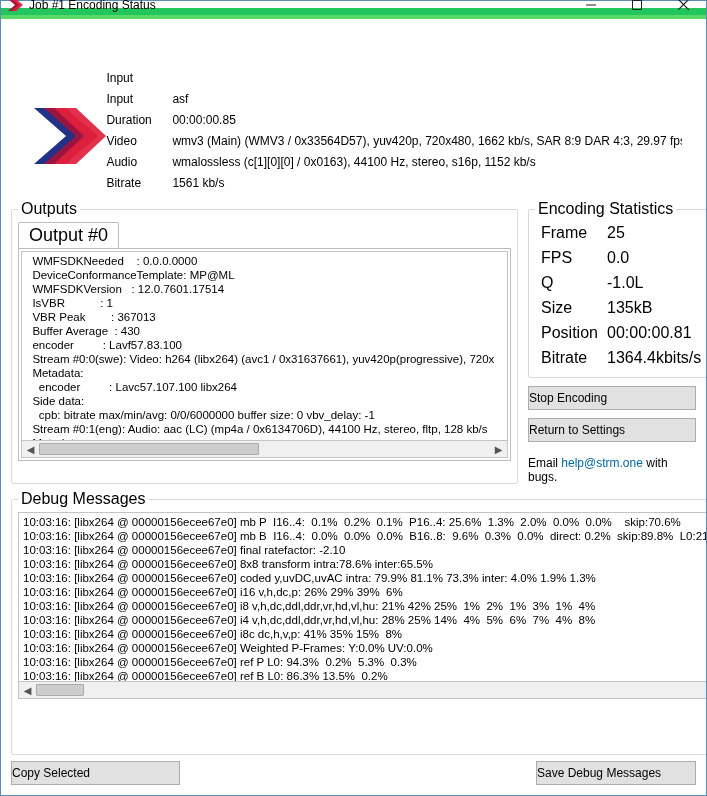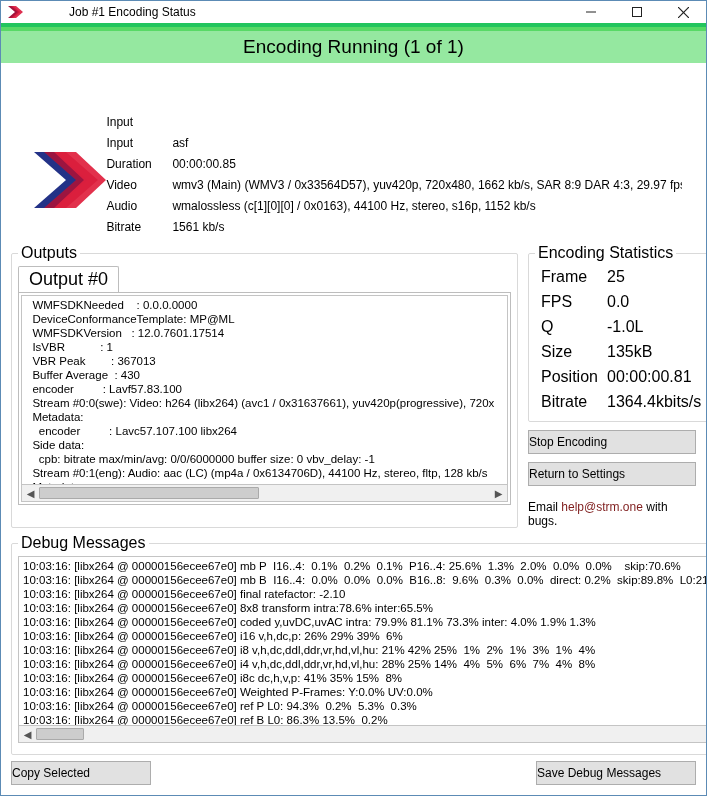--- a/index.html
+++ b/index.html
@@ -1,18 +1,18 @@
 <!DOCTYPE html>
 <html><head>
 <meta charset="utf-8">
 <style>
   *{box-sizing:border-box;margin:0;padding:0;}
   body{font-family:"Segoe UI",Tahoma,Arial,sans-serif;font-size:12px;color:#000;background:#ddd;}
   .win{width:707px;height:796px;background:#fff;border:1px solid #5c8bb5;display:flex;flex-direction:column;}
-  .titlebar{height:26px;background:#fff;border-bottom:4px solid #22c55e;display:flex;align-items:center;padding:0 0 0 6px;gap:40px;}
+  .titlebar{height:14px;background:#fff;border-bottom:7px solid #22c55e;display:flex;align-items:center;padding:0 0 0 6px;}
   .app-ico{width:16px;height:16px;margin-right:6px;}
   .title{font-size:12px;flex:1;}
   .winbtns{display:flex;height:100%;}
   .winbtn{width:46px;height:100%;display:flex;align-items:center;justify-content:center;font-family:Segoe UI,sans-serif;font-size:12px;color:#222;}
   .closebtn{font-size:14px;}
   .greenbar{height:4px;background:#58d966;}
   .status-row{height:32px;background:#95e8a0;text-align:center;font-size:19px;font-weight:normal;line-height:32px;}
   .body{flex:1;padding:4px 10px 10px 10px;display:flex;flex-direction:column;overflow:hidden;}
 
   .input-block{display:flex;padding:2px 14px 4px 14px;margin-top:44px;}
@@ -30,26 +30,26 @@
   .tabbody{border:1px solid #bdbdbd;padding:2px;}
   .txtarea{width:100%;height:190px;border:1px solid #c4c4c4;font-family:"Segoe UI",Tahoma,Arial,sans-serif;font-size:11.5px;line-height:14px;padding:2px 4px;overflow:auto;white-space:pre;background:#fff;outline:none;}
   .scroll-h{height:17px;background:#f0f0f0;border:1px solid #c4c4c4;border-top:none;display:flex;align-items:center;}
   .sbarr{width:17px;height:100%;display:flex;align-items:center;justify-content:center;color:#555;font-size:10px;}
   .sbthumb{height:12px;background:#cdcdcd;border:1px solid #aaa;border-radius:1px;}
 
   .right-col{width:168px;display:flex;flex-direction:column;}
   .stats{display:grid;grid-template-columns:60px 1fr;row-gap:7px;column-gap:6px;font-size:16px;padding:2px 4px 4px 6px;}
   .btn{background:#e1e1e1;border:1px solid #adadad;font-size:12px;padding:4px 0;text-align:left;margin-top:8px;cursor:pointer;}
   .help-link{font-size:12px;margin-top:14px;}
-  .help-link a{color:#7f1d1d;text-decoration:none;}
+  .help-link a{color:#0369a1;text-decoration:none;}
 
   .debug-area{width:100%;height:170px;border:1px solid #c4c4c4;font-family:"Segoe UI",Tahoma,Arial,sans-serif;font-size:11.5px;line-height:14px;padding:2px 4px;overflow:auto;white-space:pre;background:#fff;outline:none;}
 
   .bottom-row{display:flex;justify-content:space-between;margin-top:6px;}
-  .bottom-row .btn{width:140px;margin-top:0;}
+  .bottom-row .btn{width:169px;margin-top:0;}
   .bottom-row .btn.right{width:160px;}
 </style>
 </head>
 <body>
 
 <div class="win">
 
   <div class="titlebar">
     <span class="app-ico">
       <svg width="16" height="16" viewBox="0 0 16 16">
@@ -72,21 +72,20 @@
       <div class="winbtn closebtn">
         <svg width="11" height="11">
             <line x1="0" y1="0" x2="11" y2="11" stroke="#222" stroke-width="1.2"></line>
             <line x1="11" y1="0" x2="0" y2="11" stroke="#222" stroke-width="1.2"></line>
           </svg>
       </div>
     </div>
   </div>
 
   <div class="greenbar"></div>
-  <div class="status-row">Encoding Running (1 of 1)</div>
 
   <div class="body">
 
     <div class="input-block">
       <div class="logo-area">
         <svg width="80" height="80" viewBox="0 0 80 80">
           <polygon points="8,12 30,12 62,40 30,68 8,68 40,40" fill="#233287"></polygon>
           <polygon points="18,12 40,12 72,40 40,68 18,68 50,40" fill="#a3143c" fill-opacity="0.95"></polygon>
           <polygon points="28,12 50,12 80,40 50,68 28,68 58,40" fill="#e01f3d" fill-opacity="0.92"></polygon>
         </svg>

